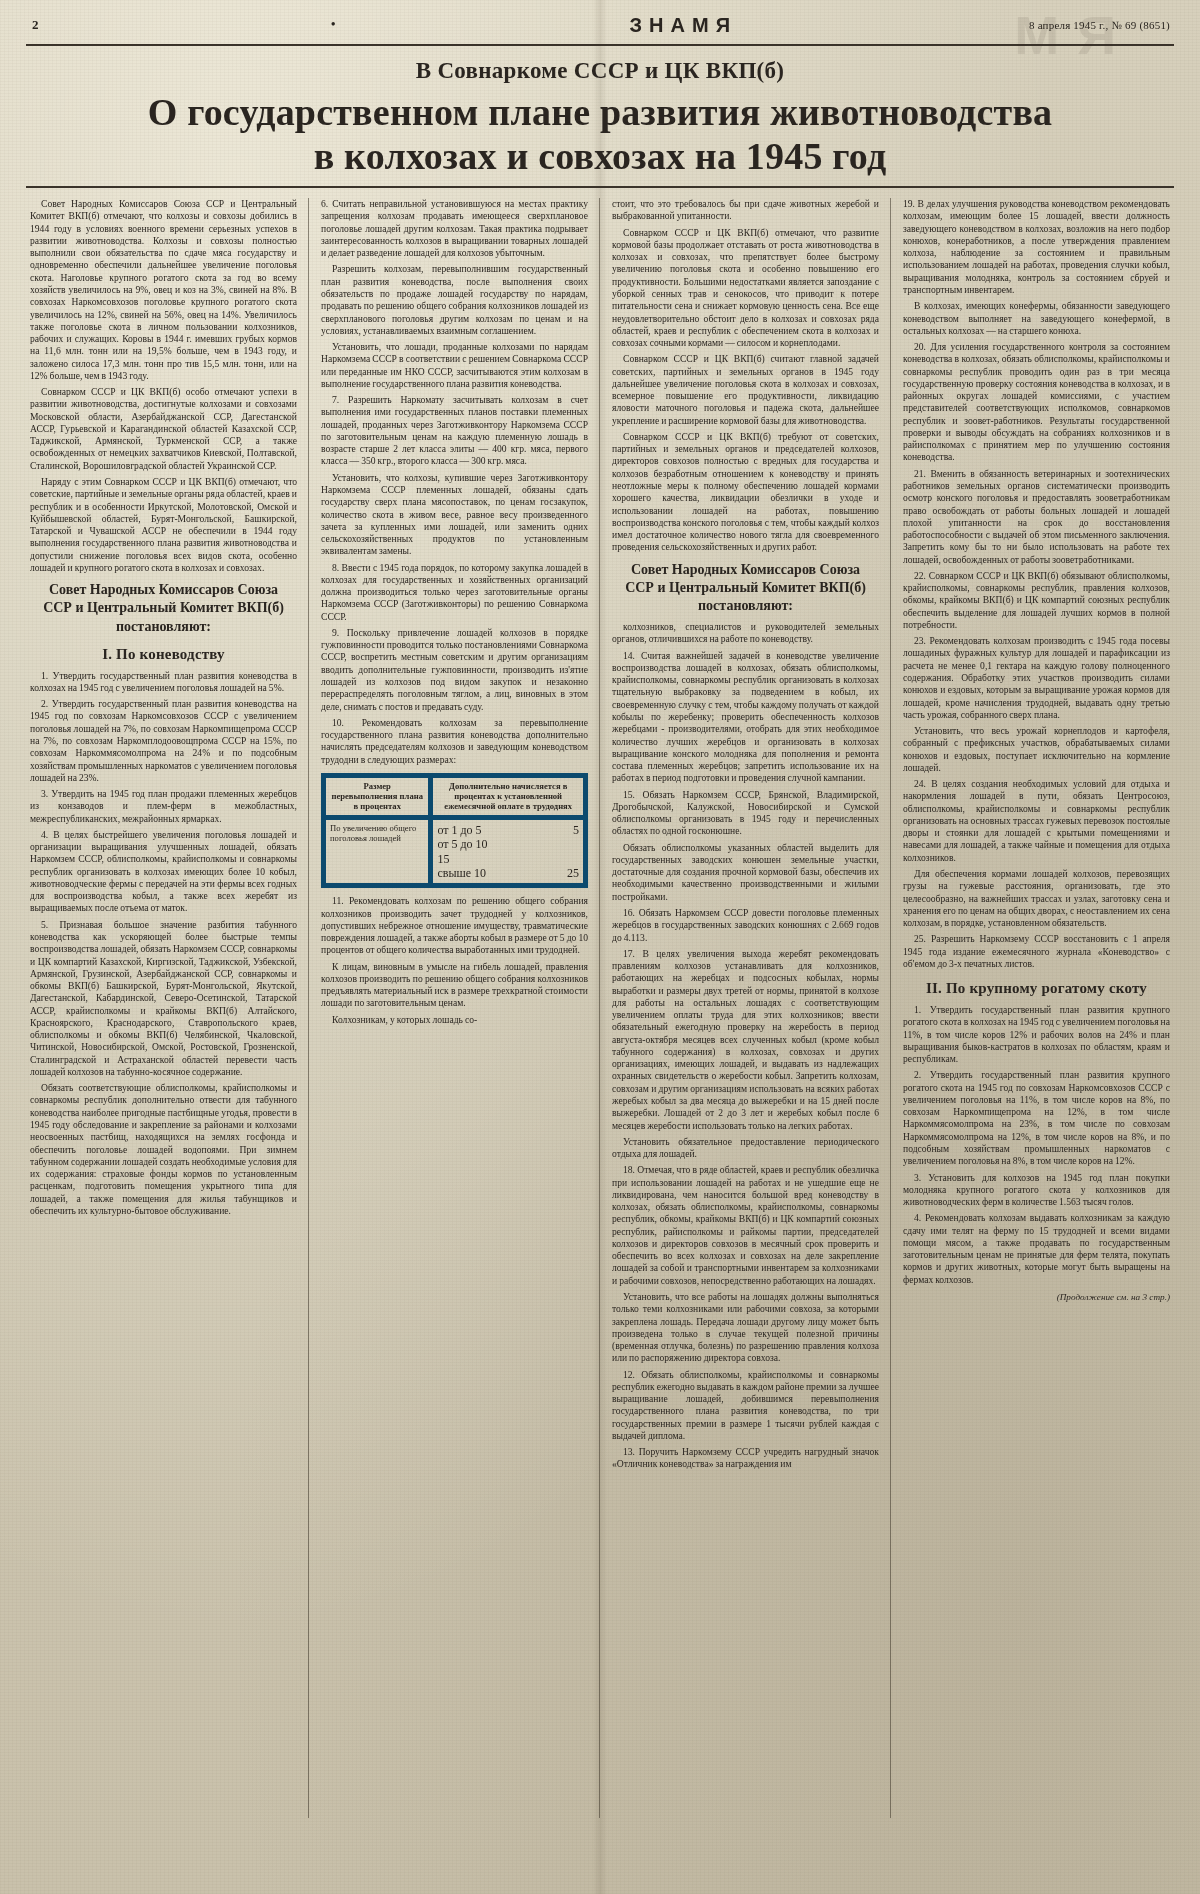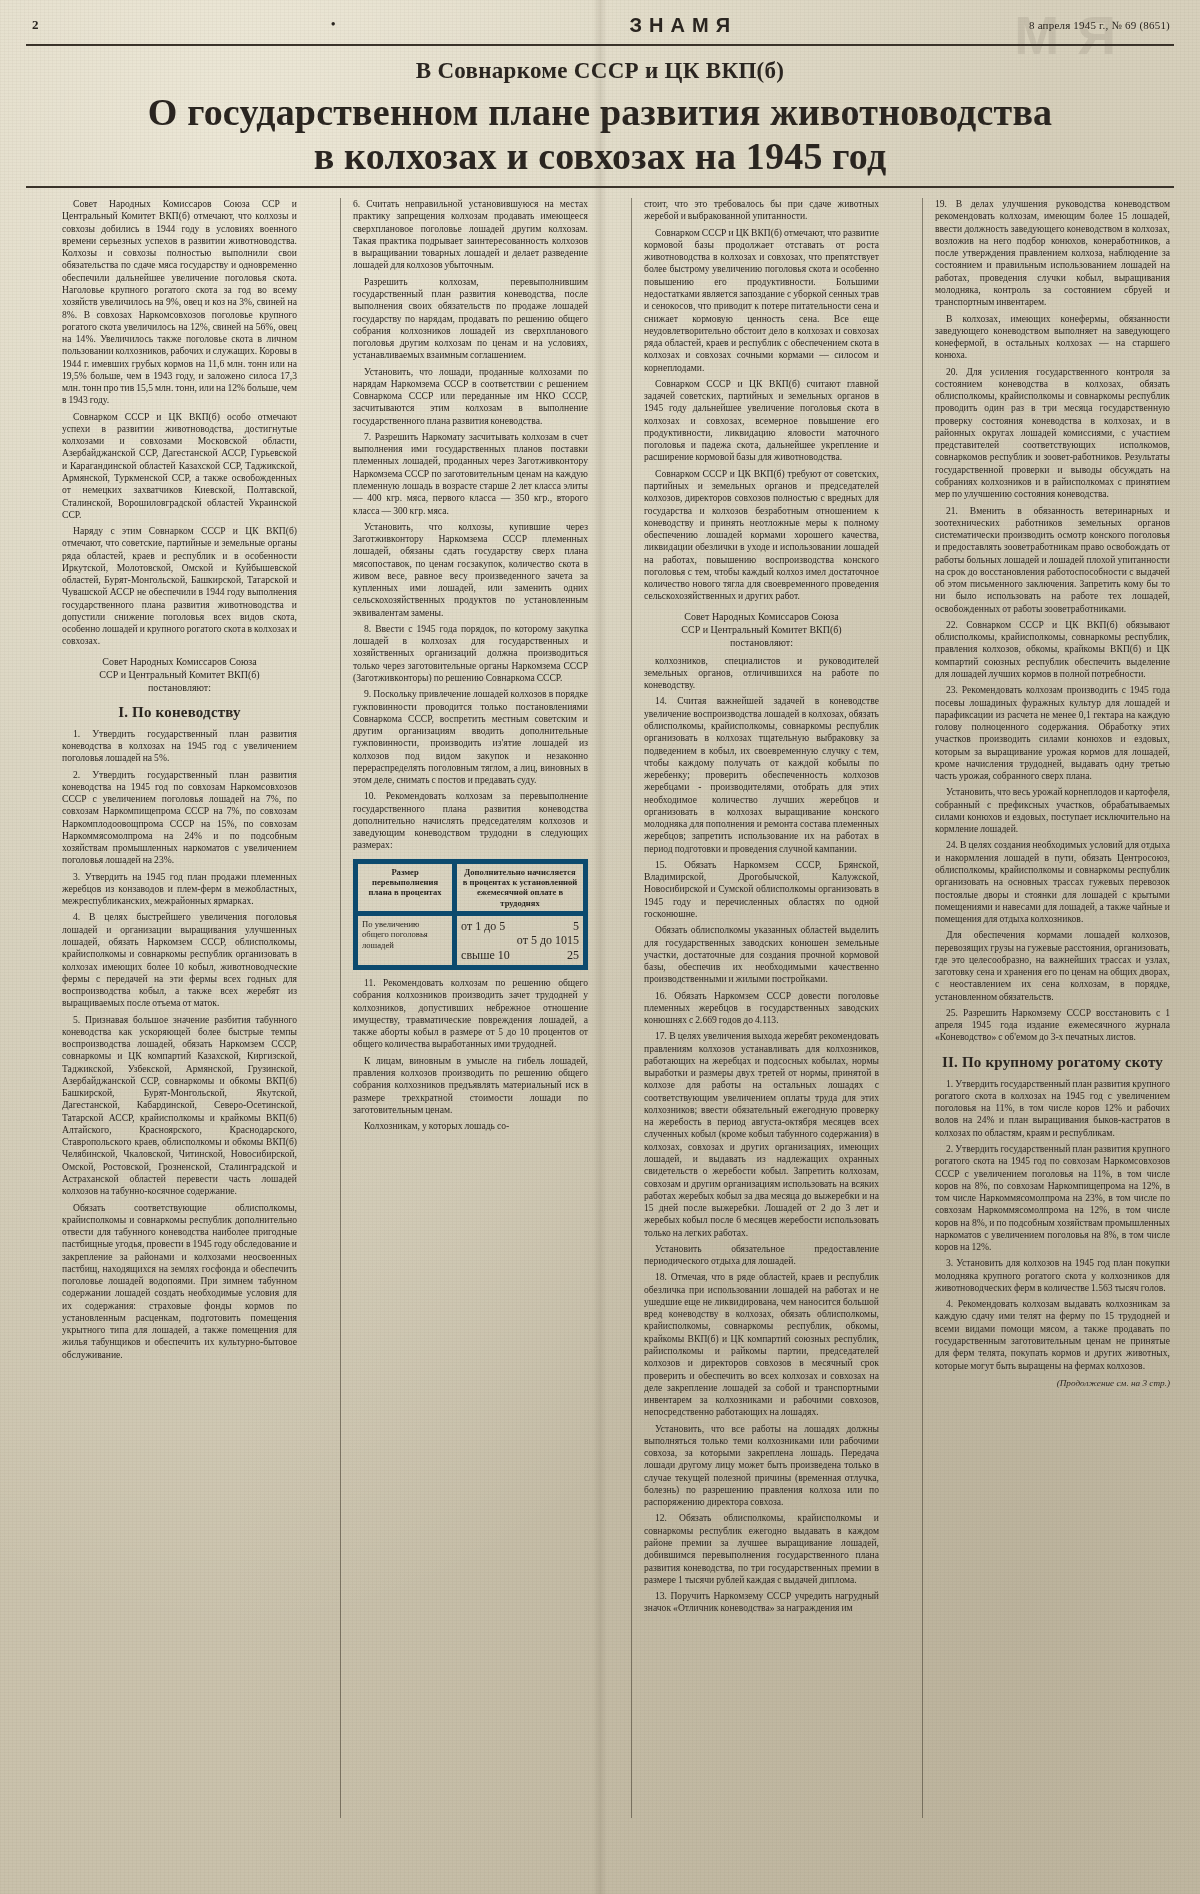--- a/index.html
+++ b/index.html
@@ -70,21 +70,21 @@
   }
   .hl-rule{height:2px;background:#3a332a;margin:6px 0 10px 0;}
 
   
   .cols{
     display:grid;
     grid-template-columns:1fr 1fr 1fr 1fr;
     column-gap:16px;
     height:1620px;
   }
-  .col{position:relative;padding:0 4px;margin-left:32px;}
+  .col{position:relative;padding:0 4px;}
   .col + .col::before{
     content:"";position:absolute;left:-9px;top:0;bottom:0;width:1px;background:rgba(60,52,40,.55);
   }
   p.t{
     margin:0 0 4px 0;
     font-size:9.6px;
     line-height:1.28;
     text-align:justify;
     text-indent:11px;
     hyphens:auto;
@@ -93,22 +93,22 @@
   p.t.noind{text-indent:0;}
   .sec-head{
     text-align:center;
     font-weight:bold;
     font-size:15px;
     margin:10px 0 7px 0;
     letter-spacing:.2px;
   }
   .sign{
     text-align:center;
-    font-weight:normal;
-    font-size:10px;
+    font-weight:bold;
+    font-size:14px;
     line-height:1.3;
     margin:7px 0 6px 0;
   }
 
   
   table.rates{
     width:100%;
     border-collapse:collapse;
     margin:7px 0 7px 0;
     font-size:8.6px;
@@ -196,21 +196,21 @@
           <th>Размер перевыполнения плана в процентах</th>
           <th>Дополнительно начисляется в процентах к установленной ежемесячной оплате в трудоднях</th>
         </tr>
         <tr>
           <td class="lbl">По увеличению общего поголовья лошадей</td>
           <td class="tbl-sub">
             <div style="display:flex;justify-content:space-between;">
                   <span>от 1 до 5</span>
                   <span>5</span>
                 </div>
-            <div style="display:flex;justify-content:flex-end;">
+            <div style="display:flex;justify-content:flex-end;flex-direction:column;">
                   <span>от 5 до 10</span>
                   <span>15</span>
                 </div>
             <div style="display:flex;justify-content:space-between;">
                   <span>свыше 10</span>
                   <span>25</span>
                 </div>
           </td>
         </tr>
       </tbody>

